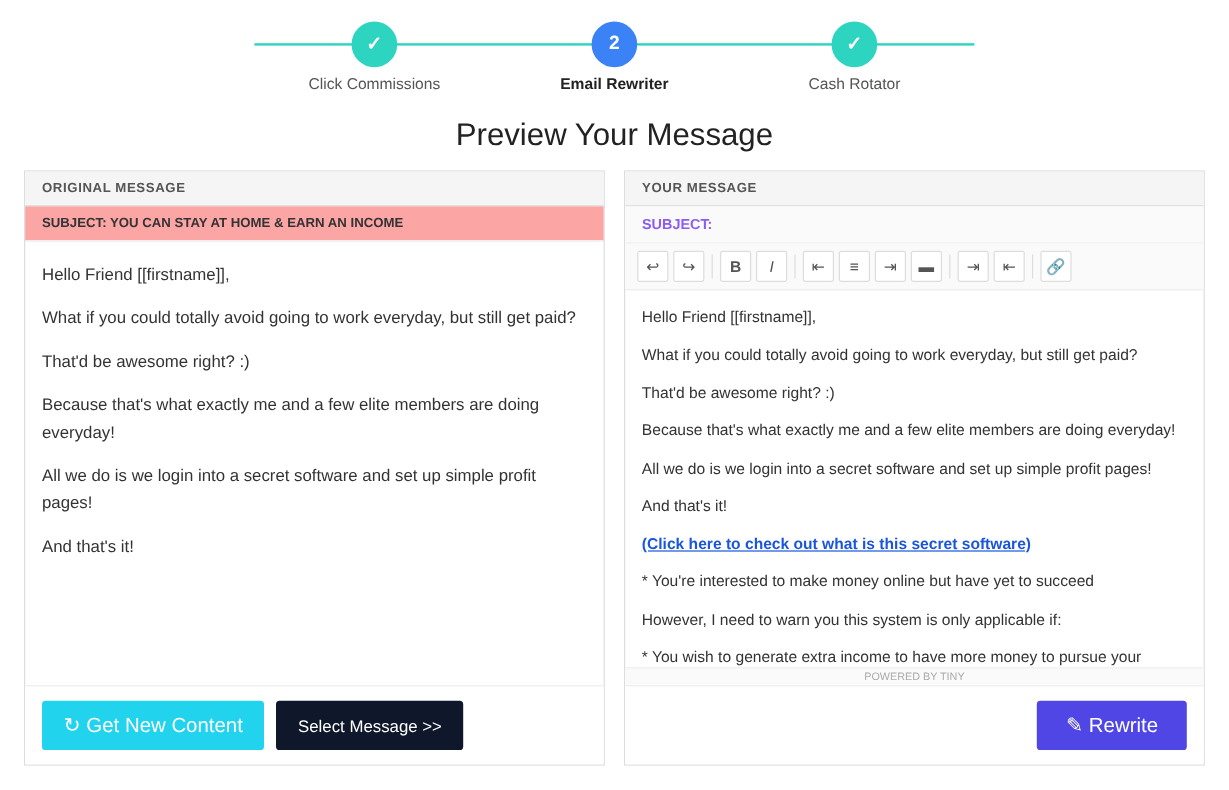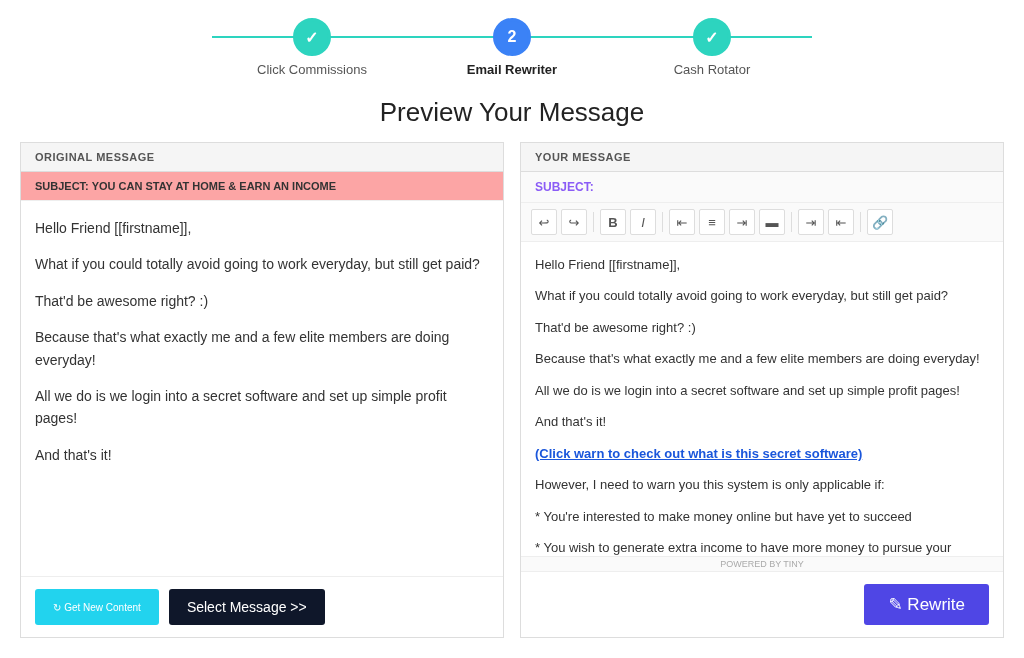--- a/index.html
+++ b/index.html
@@ -208,21 +208,21 @@
       justify-content: flex-end;
       background: #fff;
     }
 
     
     .btn-cyan {
       background: #22d3ee;
       color: #fff;
       border: none;
       padding: 10px 18px;
-      font-size: 10px;
+      font-size: 17px;
       cursor: pointer;
       border-radius: 3px;
       display: flex;
       align-items: center;
       gap: 6px;
       font-weight: 500;
     }
     .btn-green {
       background: #0f172a;
       color: #fff;
@@ -316,23 +316,23 @@
       <div class="toolbar-sep"></div>
       <button class="toolbar-btn">🔗</button>
     </div>
     <div class="right-body" contenteditable="true" style="">
       <p>Hello Friend [[firstname]],</p>
       <p>What if you could totally avoid going to work everyday, but still get paid?</p>
       <p>That'd be awesome right? :)</p>
       <p>Because that's what exactly me and a few elite members are doing everyday!</p>
       <p>All we do is we login into a secret software and set up simple profit pages!</p>
       <p>And that's it!</p>
-      <p><a href="#">(Click warn to check out what is this secret software)</a></p>
+      <p><a href="#">(Click here to check out what is this secret software)</a></p>
+      <p>* You're interested to make money online but have yet to succeed</p>
       <p>However, I need to warn you this system is only applicable if:</p>
-      <p>* You're interested to make money online but have yet to succeed</p>
       <p>* You wish to generate extra income to have more money to pursue your passions.</p>
     </div>
     <div class="powered">POWERED BY TINY</div>
     <div class="right-footer">
       <button class="btn-purple">✎ Rewrite</button>
     </div>
   </div>
 
 </div>
 

